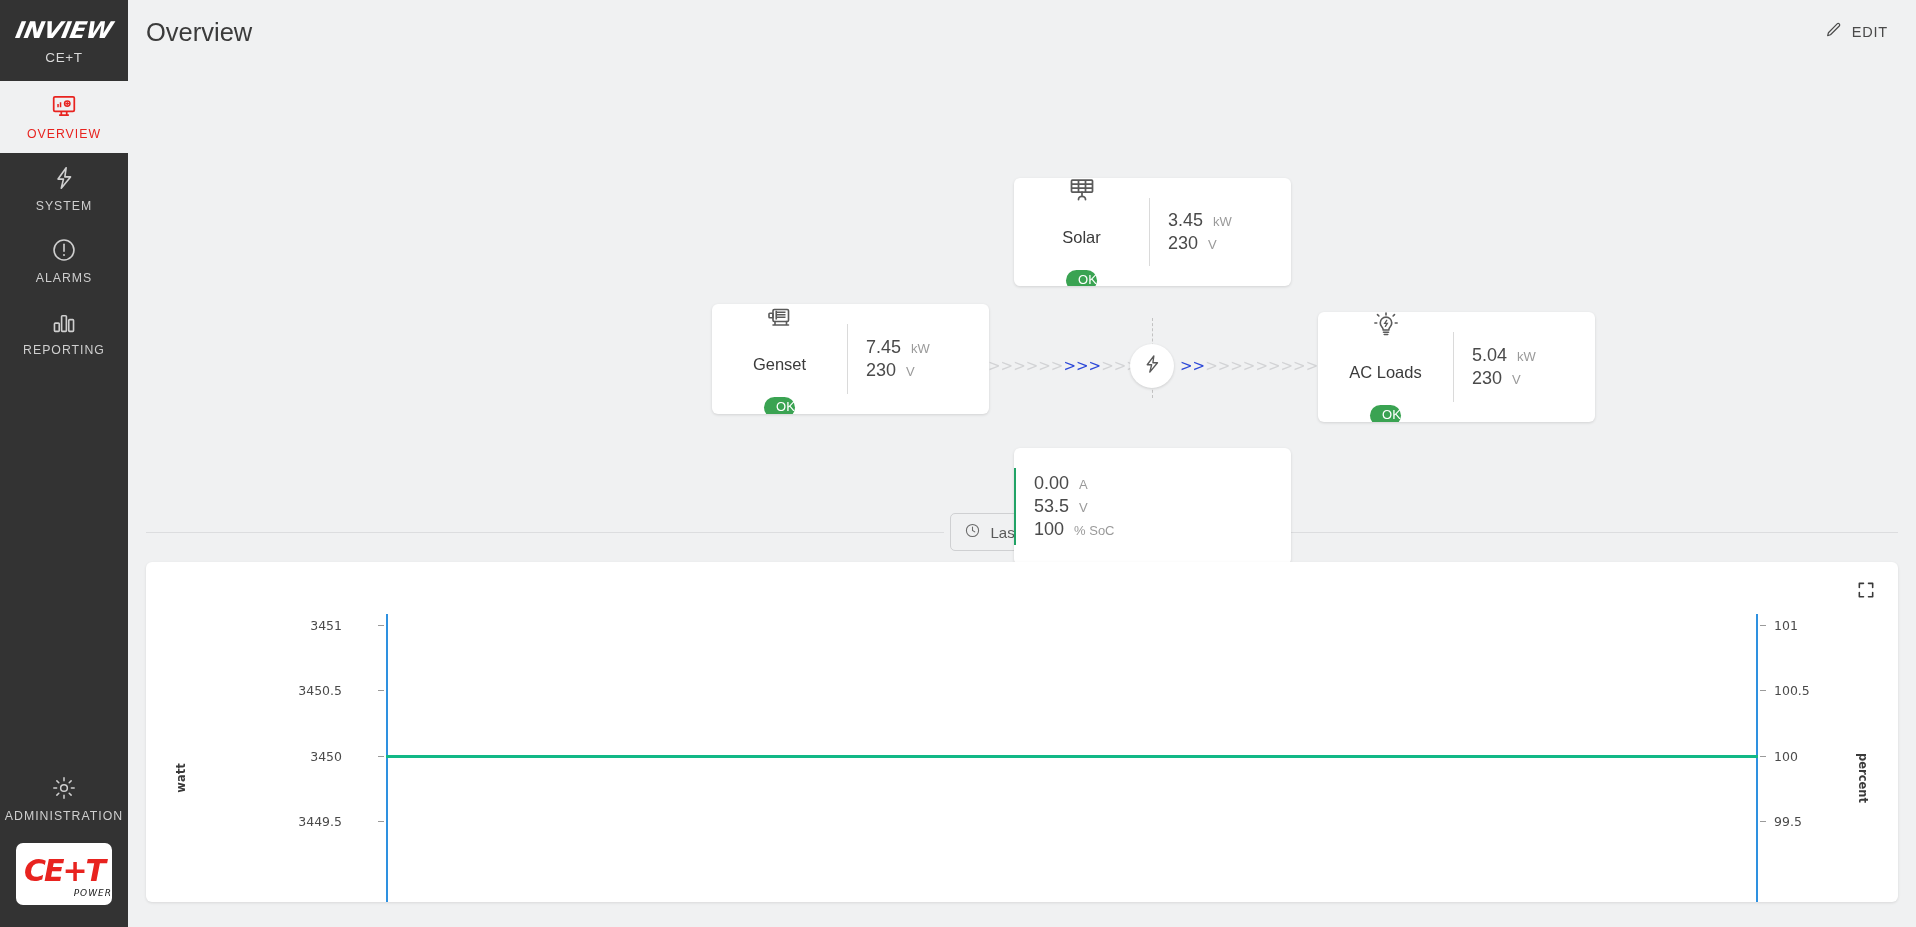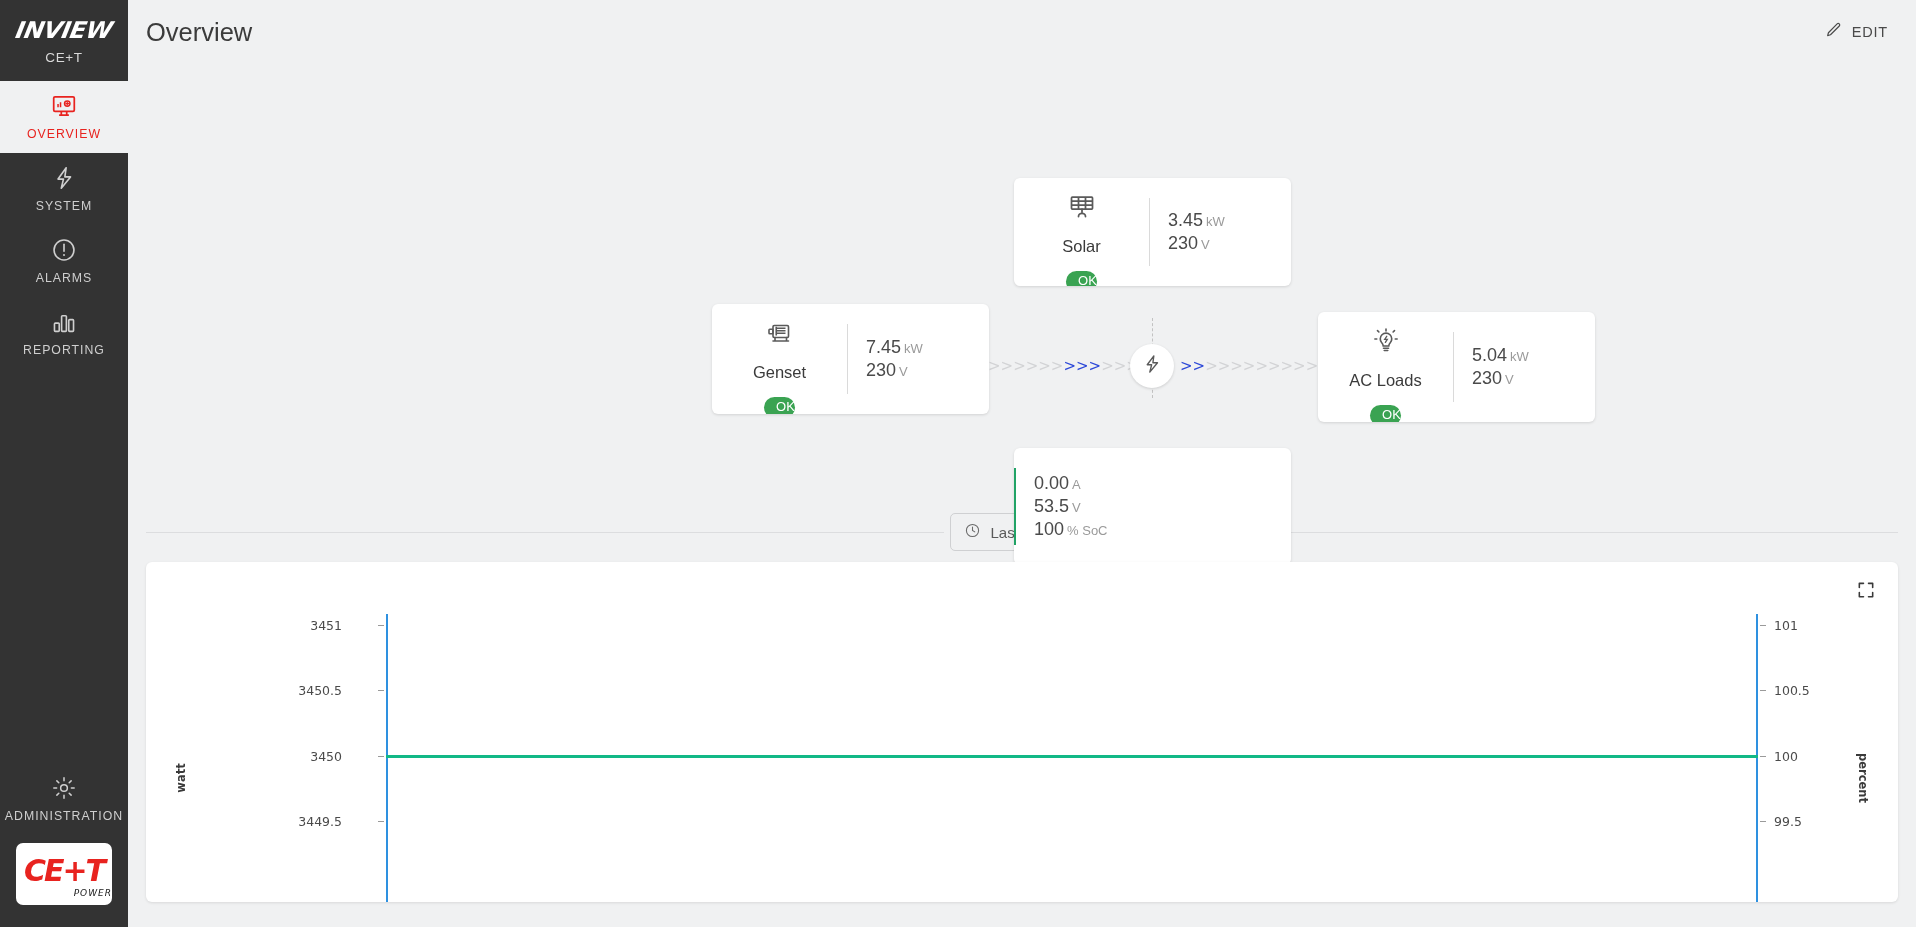--- a/index.html
+++ b/index.html
@@ -102,41 +102,41 @@
     position: absolute;
     background: #ffffff;
     border-radius: 6px;
     box-shadow: 0 1px 3px rgba(0,0,0,0.13);
     display: flex; align-items: stretch;
     overflow: hidden;
   }
   .card-left {
     width: 135px; padding: 14px 0 12px 0;
     display: flex; flex-direction: column;
-    align-items: center; gap: 15px;
+    align-items: center; justify-content: center; gap: 23px;
   }
   .card-ico { width: 30px; height: 30px; display: block; }
   .card-name { font-size: 16.5px; color: #3b3b3b; }
   .badge {
     background: #3aa352; color: #ffffff;
     border-radius: 11px; padding: 2px 0 3px 12px;
     font-size: 13px; line-height: 1.25;
     display: inline-block;
   }
   .card-div {
     width: 1px; background: #dadada; margin: 20px 0;
   }
   .card-div.green { width: 2px; background: #21a366; }
   .card-right {
     flex: 1; padding: 0 16px 0 18px;
     display: flex; flex-direction: column; justify-content: center;
     gap: 2px;
   }
   .metric { font-size: 18px; color: #4a4a4a; white-space: nowrap; }
-  .metric .u { font-size: 13px; color: #9a9a9a; margin-left: 3px; }
+  .metric .u { font-size: 13px; color: #9a9a9a; margin-left: 10px; }
 
   .hub {
     position: absolute;
     width: 44px; height: 44px; border-radius: 50%;
     background: #ffffff; box-shadow: 0 1px 3px rgba(0,0,0,0.15);
     display: flex; align-items: center; justify-content: center;
   }
   .vline {
     position: absolute; width: 0;
     border-left: 1.5px dashed #c2c2c2;

